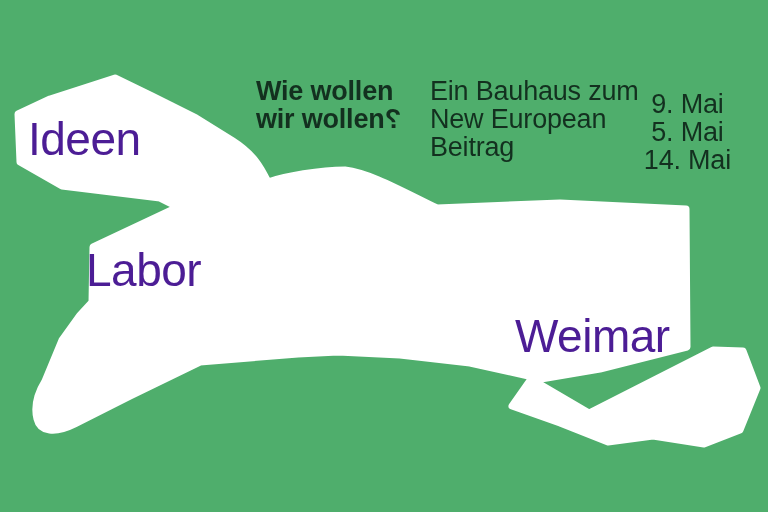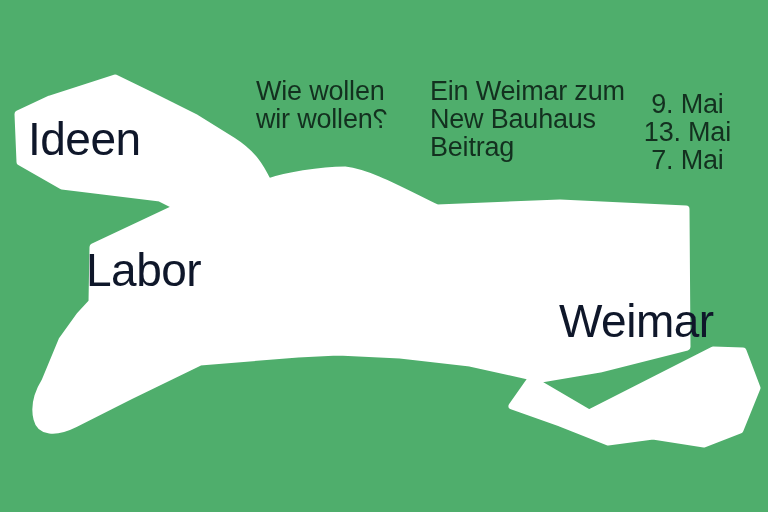--- a/index.html
+++ b/index.html
@@ -17,39 +17,39 @@
   .blob-svg {
     position: absolute;
     left: 0;
     top: 0;
     width: 768px;
     height: 512px;
     display: block;
   }
   .word {
     position: absolute;
-    color: #0f172a;
+    color: #4c1d95;
     font-size: 46px;
     line-height: 1;
     letter-spacing: -0.5px;
     white-space: nowrap;
   }
   .word-ideen  { left: 28px;  top: 116px; }
   .word-labor  { left: 86px; top: 247px; }
-  .word-weimar { left: 515px; top: 298px; margin-left: 44px; }
+  .word-weimar { left: 515px; top: 313px; }
 
   .smalltext {
     position: absolute;
     color: #13301f;
     font-size: 27px;
     line-height: 28px;
     letter-spacing: -0.2px;
     white-space: nowrap;
   }
-  .tagline  { left: 256px; top: 77px; }
+  .tagline  { left: 256px; top: 77px; font-weight: bold; }
   .subtitle { left: 430px; top: 77px; }
   .dates    { right: 37px; top: 90px; text-align: center; }
 
   
   .qm {
     display: inline-block;
     transform: scaleX(-1);
   }
 </style>
 </head>
@@ -82,24 +82,24 @@
   <div class="word word-labor">Labor</div>
 
   <div class="word word-weimar">Weimar</div>
 
   <div class="smalltext tagline">
     <div>Wie wollen</div>
     <div><span>wir wollen</span><span class="qm">?</span></div>
   </div>
 
   <div class="smalltext subtitle">
-    <div>Ein Weimar zum</div>
-    <div>New Bauhaus</div>
+    <div>Ein Bauhaus zum</div>
+    <div>New European</div>
     <div>Beitrag</div>
   </div>
 
   <div class="smalltext dates">
     <div>9. Mai</div>
-    <div>13. Mai</div>
-    <div>7. Mai</div>
+    <div>5. Mai</div>
+    <div>14. Mai</div>
   </div>
 
 </div>
 
 </body></html>

